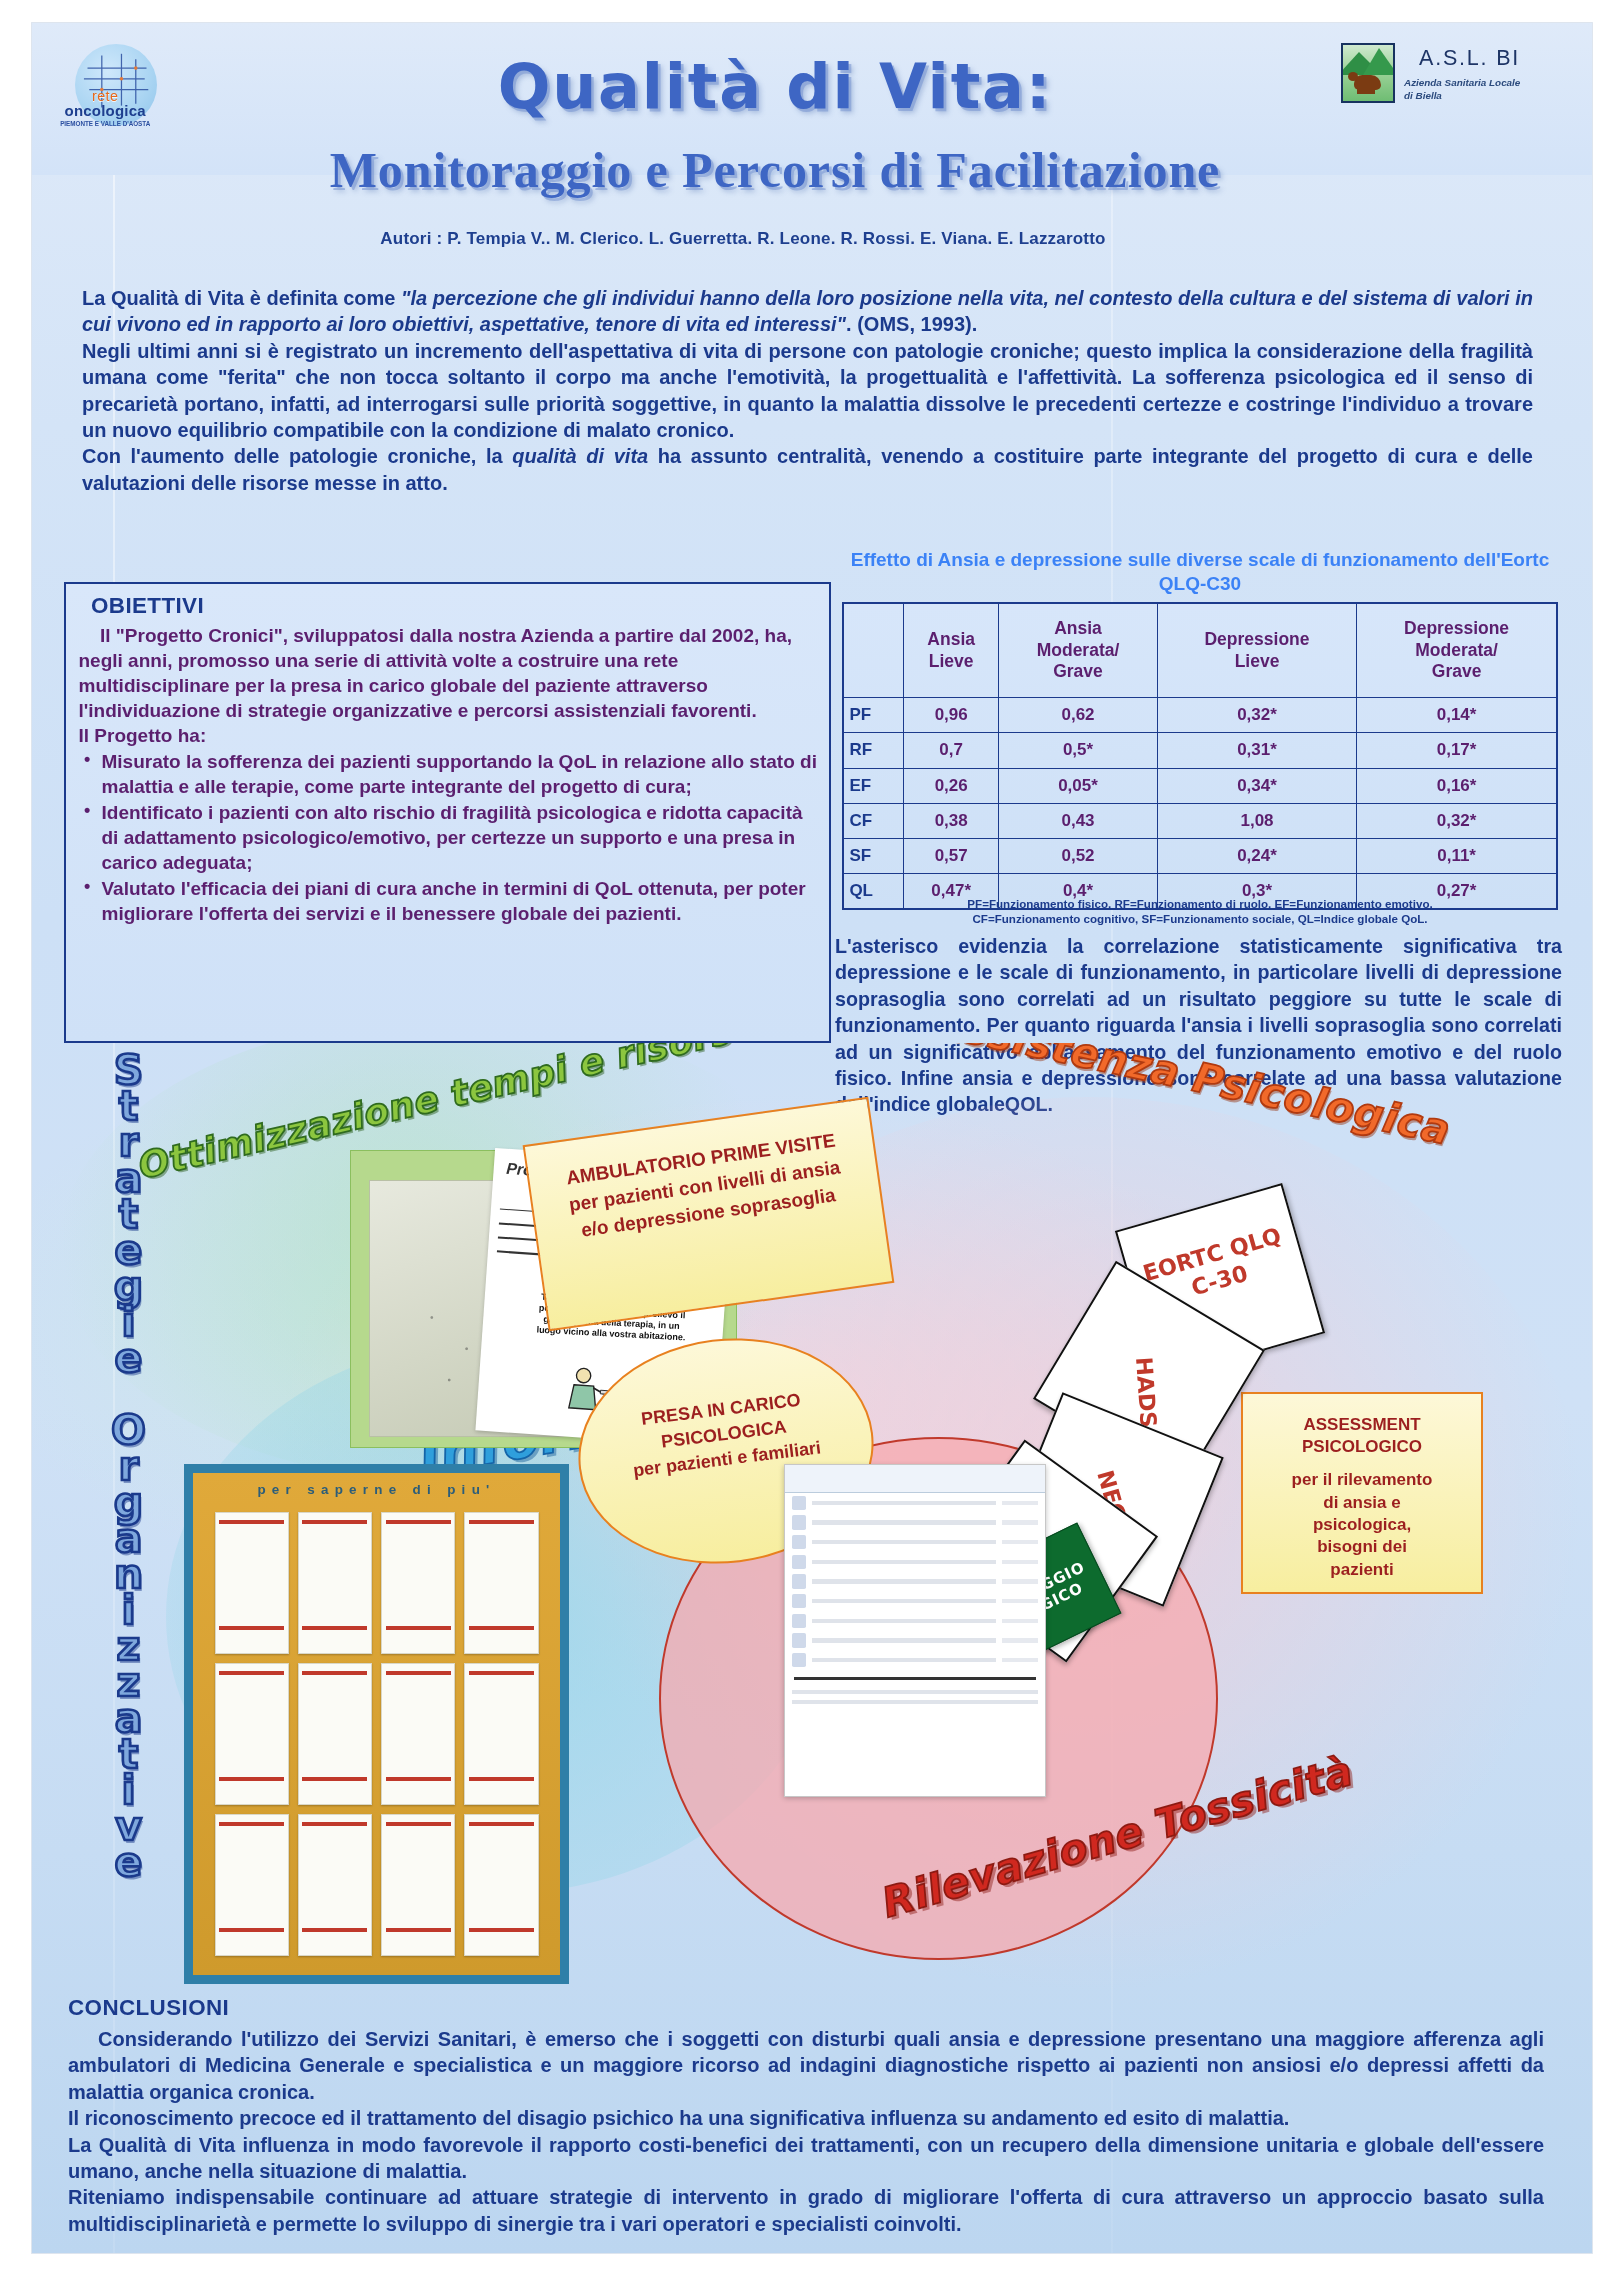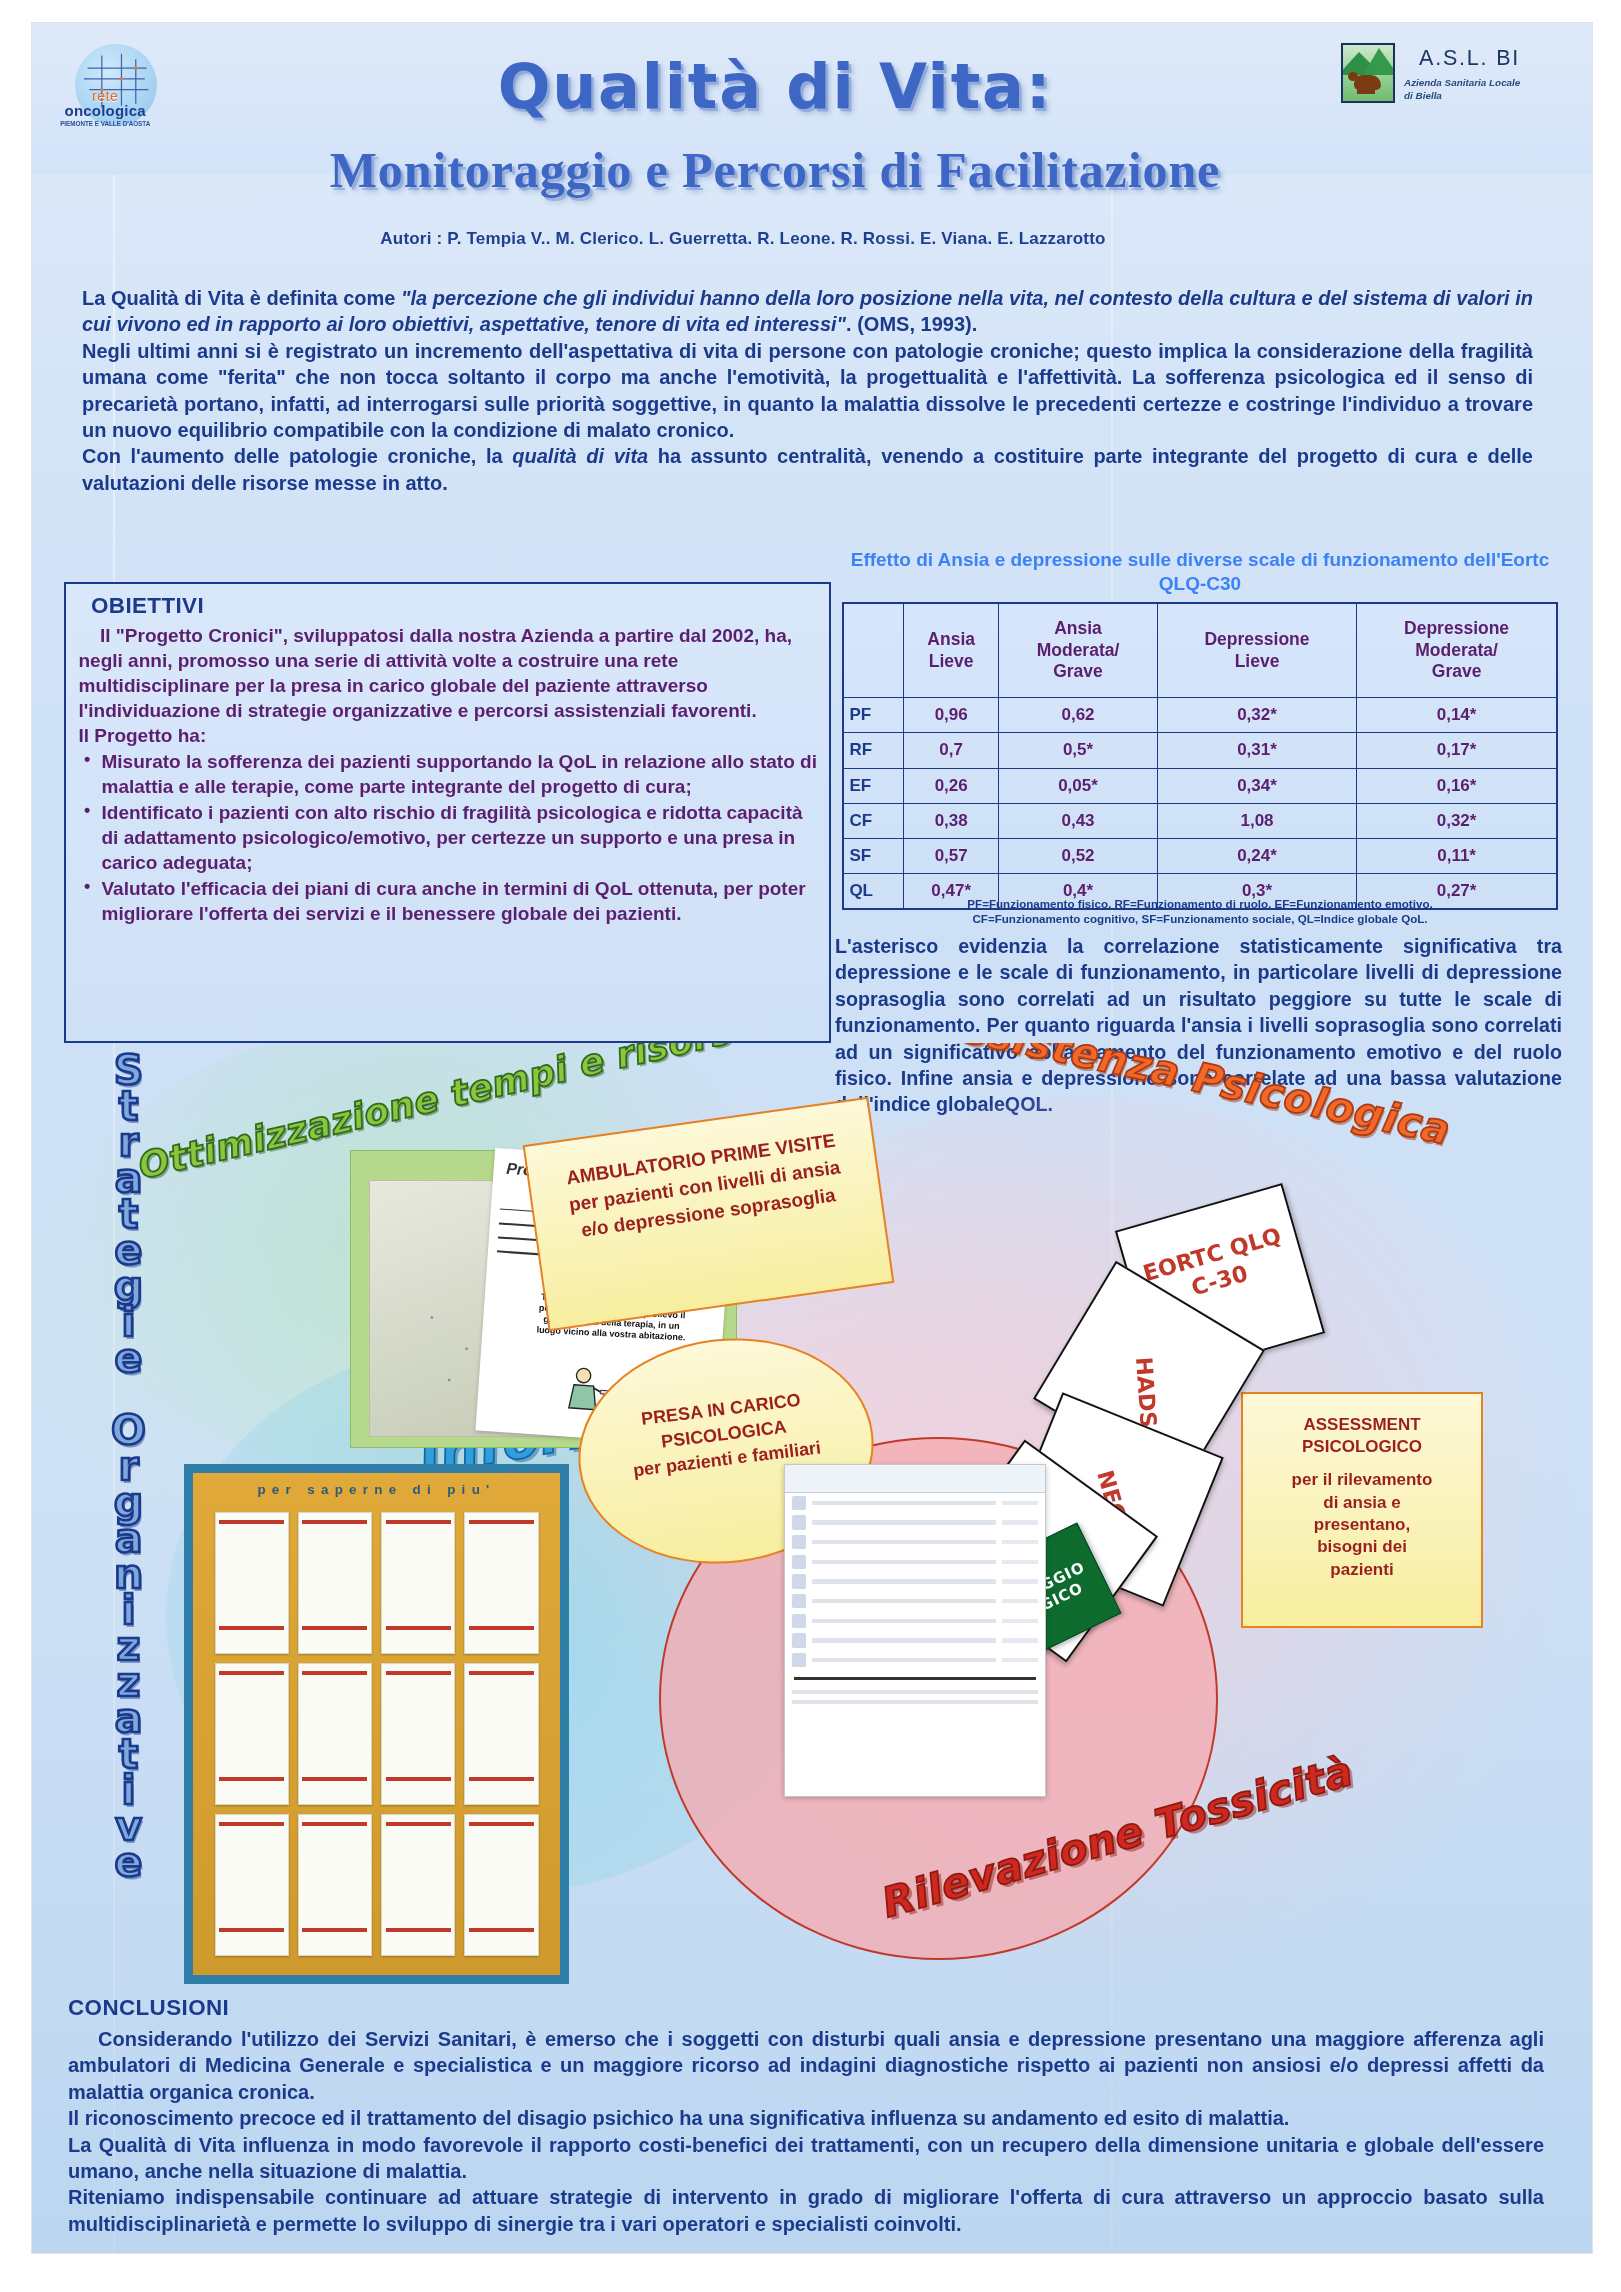--- a/index.html
+++ b/index.html
@@ -163,21 +163,21 @@
   .leaflet:before{top:7.2px;}
   .leaflet:after{bottom:23px;}
 
   
   .callout{position:absolute;background:linear-gradient(180deg,#fdf8d8,#f7ee9f);
     border:2.7px solid #e8811f;color:#9c1f1f;font-weight:bold;text-align:center;}
   .co-amb{left:502px;top:77px;width:349px;height:188px;transform:rotate(-8deg);
     padding:23px 16px 0;font-size:19px;line-height:27px;box-sizing:border-box;}
   .co-presa{left:546px;top:296px;width:296px;height:224px;border-radius:50%;transform:rotate(-7deg);
     padding:56px 23px 0;font-size:18px;line-height:25px;box-sizing:border-box;}
-  .co-assess{left:1209px;top:349px;width:242px;height:236px;
+  .co-assess{left:1209px;top:349px;width:242px;height:202px;
     padding:19.7px 12.5px 0;font-size:17px;line-height:22.4px;box-sizing:border-box;}
   .co-assess .sp{display:block;height:10.7px;}
 
   
   .cards{position:absolute;left:967px;top:161px;width:412px;height:430px;}
   .card{position:absolute;background:#fff;border:2.7px solid #111;box-shadow:1.8px 2.7px 5.4px rgba(0,0,0,.28);}
   .card .cl{position:absolute;width:100%;text-align:center;font-weight:bold;color:#c0392b;
     font-family:"DejaVu Sans", sans-serif;}
   .c1{left:134px;top:0;width:170px;height:152px;transform:rotate(-16deg);}
   .c1 .cl{top:34px;font-size:22.4px;line-height:27px;}
@@ -439,21 +439,21 @@
       <div>PRESA IN CARICO</div>
       <div>PSICOLOGICA</div>
       <div>per pazienti e familiari</div>
     </div>
     <div class="callout co-assess">
       <div>ASSESSMENT</div>
       <div>PSICOLOGICO</div>
       <span class="sp"></span>
       <div>per il rilevamento</div>
       <div>di ansia e</div>
-      <div>presentano,</div>
+      <div>psicologica,</div>
       <div>bisogni dei</div>
       <div>pazienti</div>
     </div>
 
     <div class="cards">
       <div class="card c1">
         <div class="cl">EORTC QLQ C-30</div>
       </div>
       <div class="card c2">
         <div class="cl">HADS</div>

